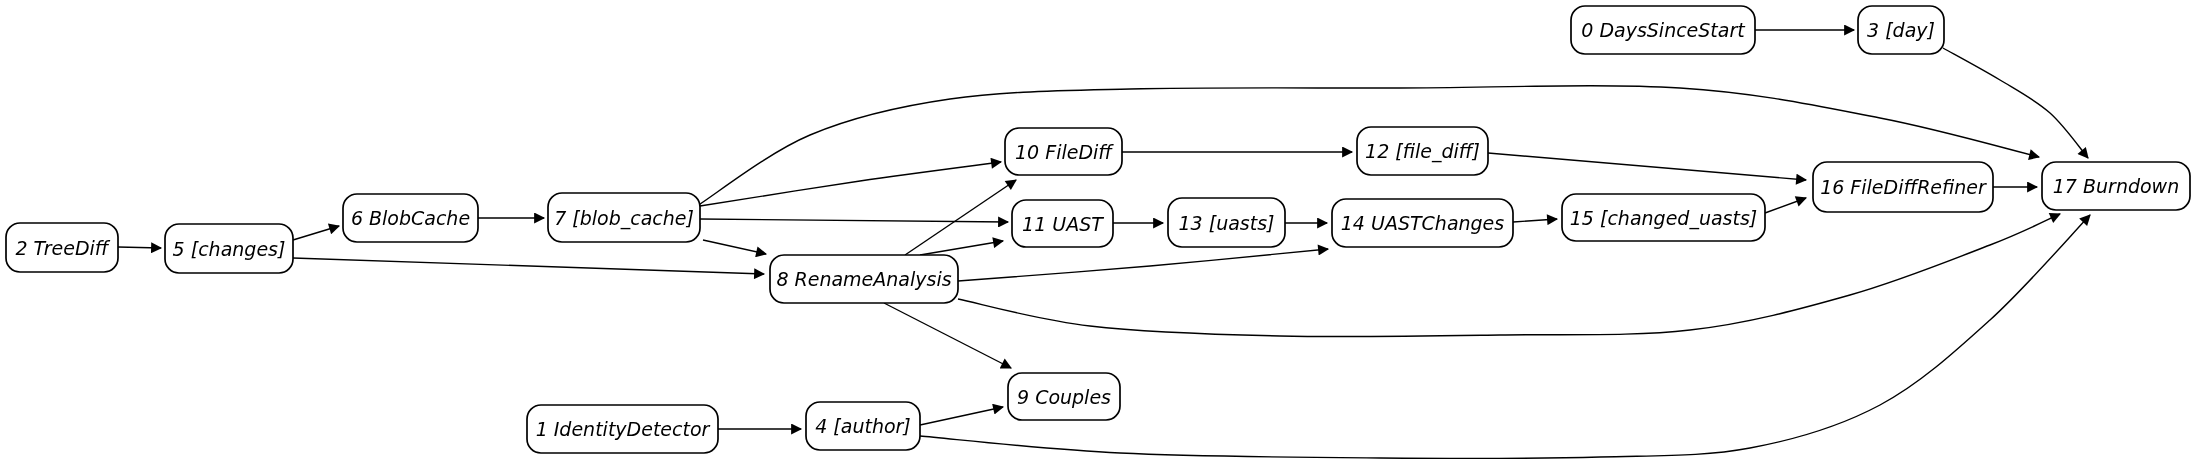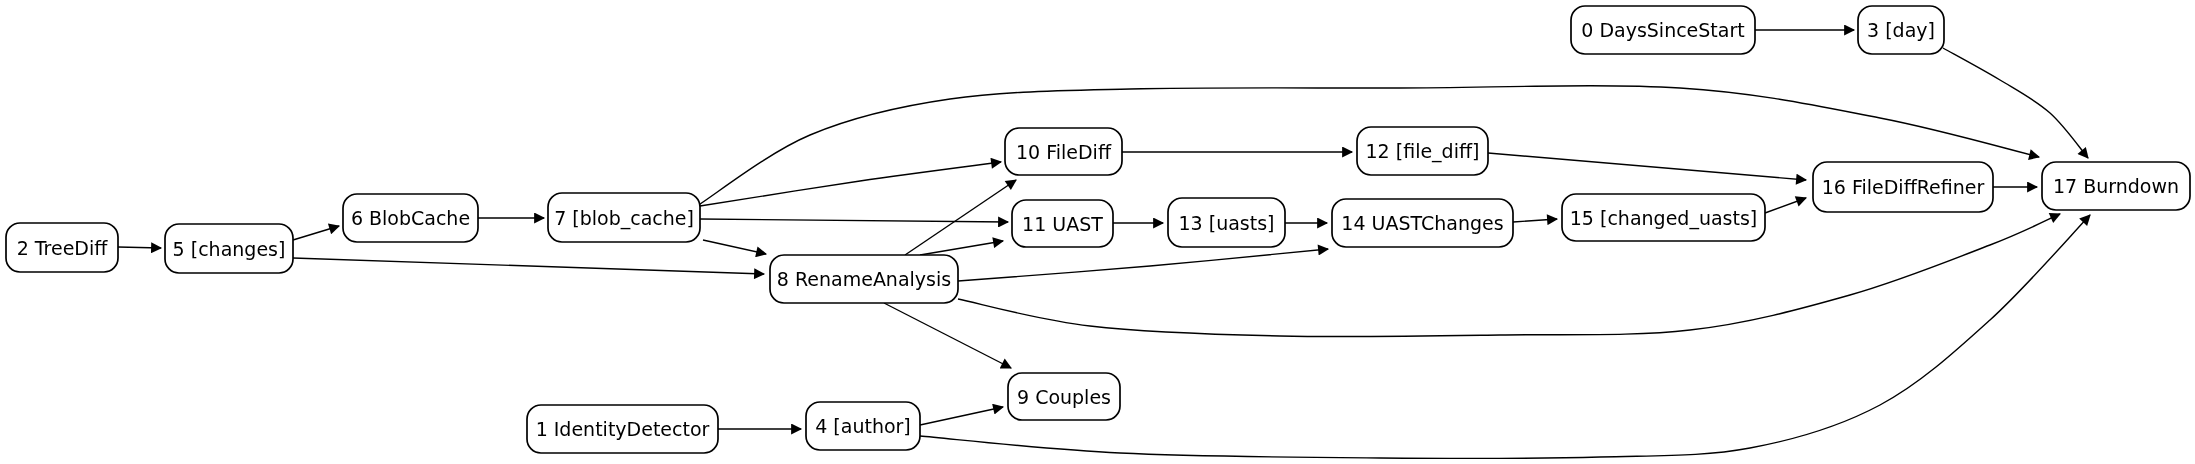--- a/index.html
+++ b/index.html
@@ -5,20 +5,21 @@
   html, body {
     margin: 0;
     padding: 0;
     background: #ffffff;
   }
   .canvas-wrap {
     width: 2195px;
     height: 464px;
     background: #ffffff;
     position: relative;
+    font-style: italic;
   }
   svg { display: block; }
   .edge {
     fill: none;
     stroke: #000000;
     stroke-width: 1.4px;
   }
   .node-box {
     fill: #ffffff;
     stroke: #000000;

